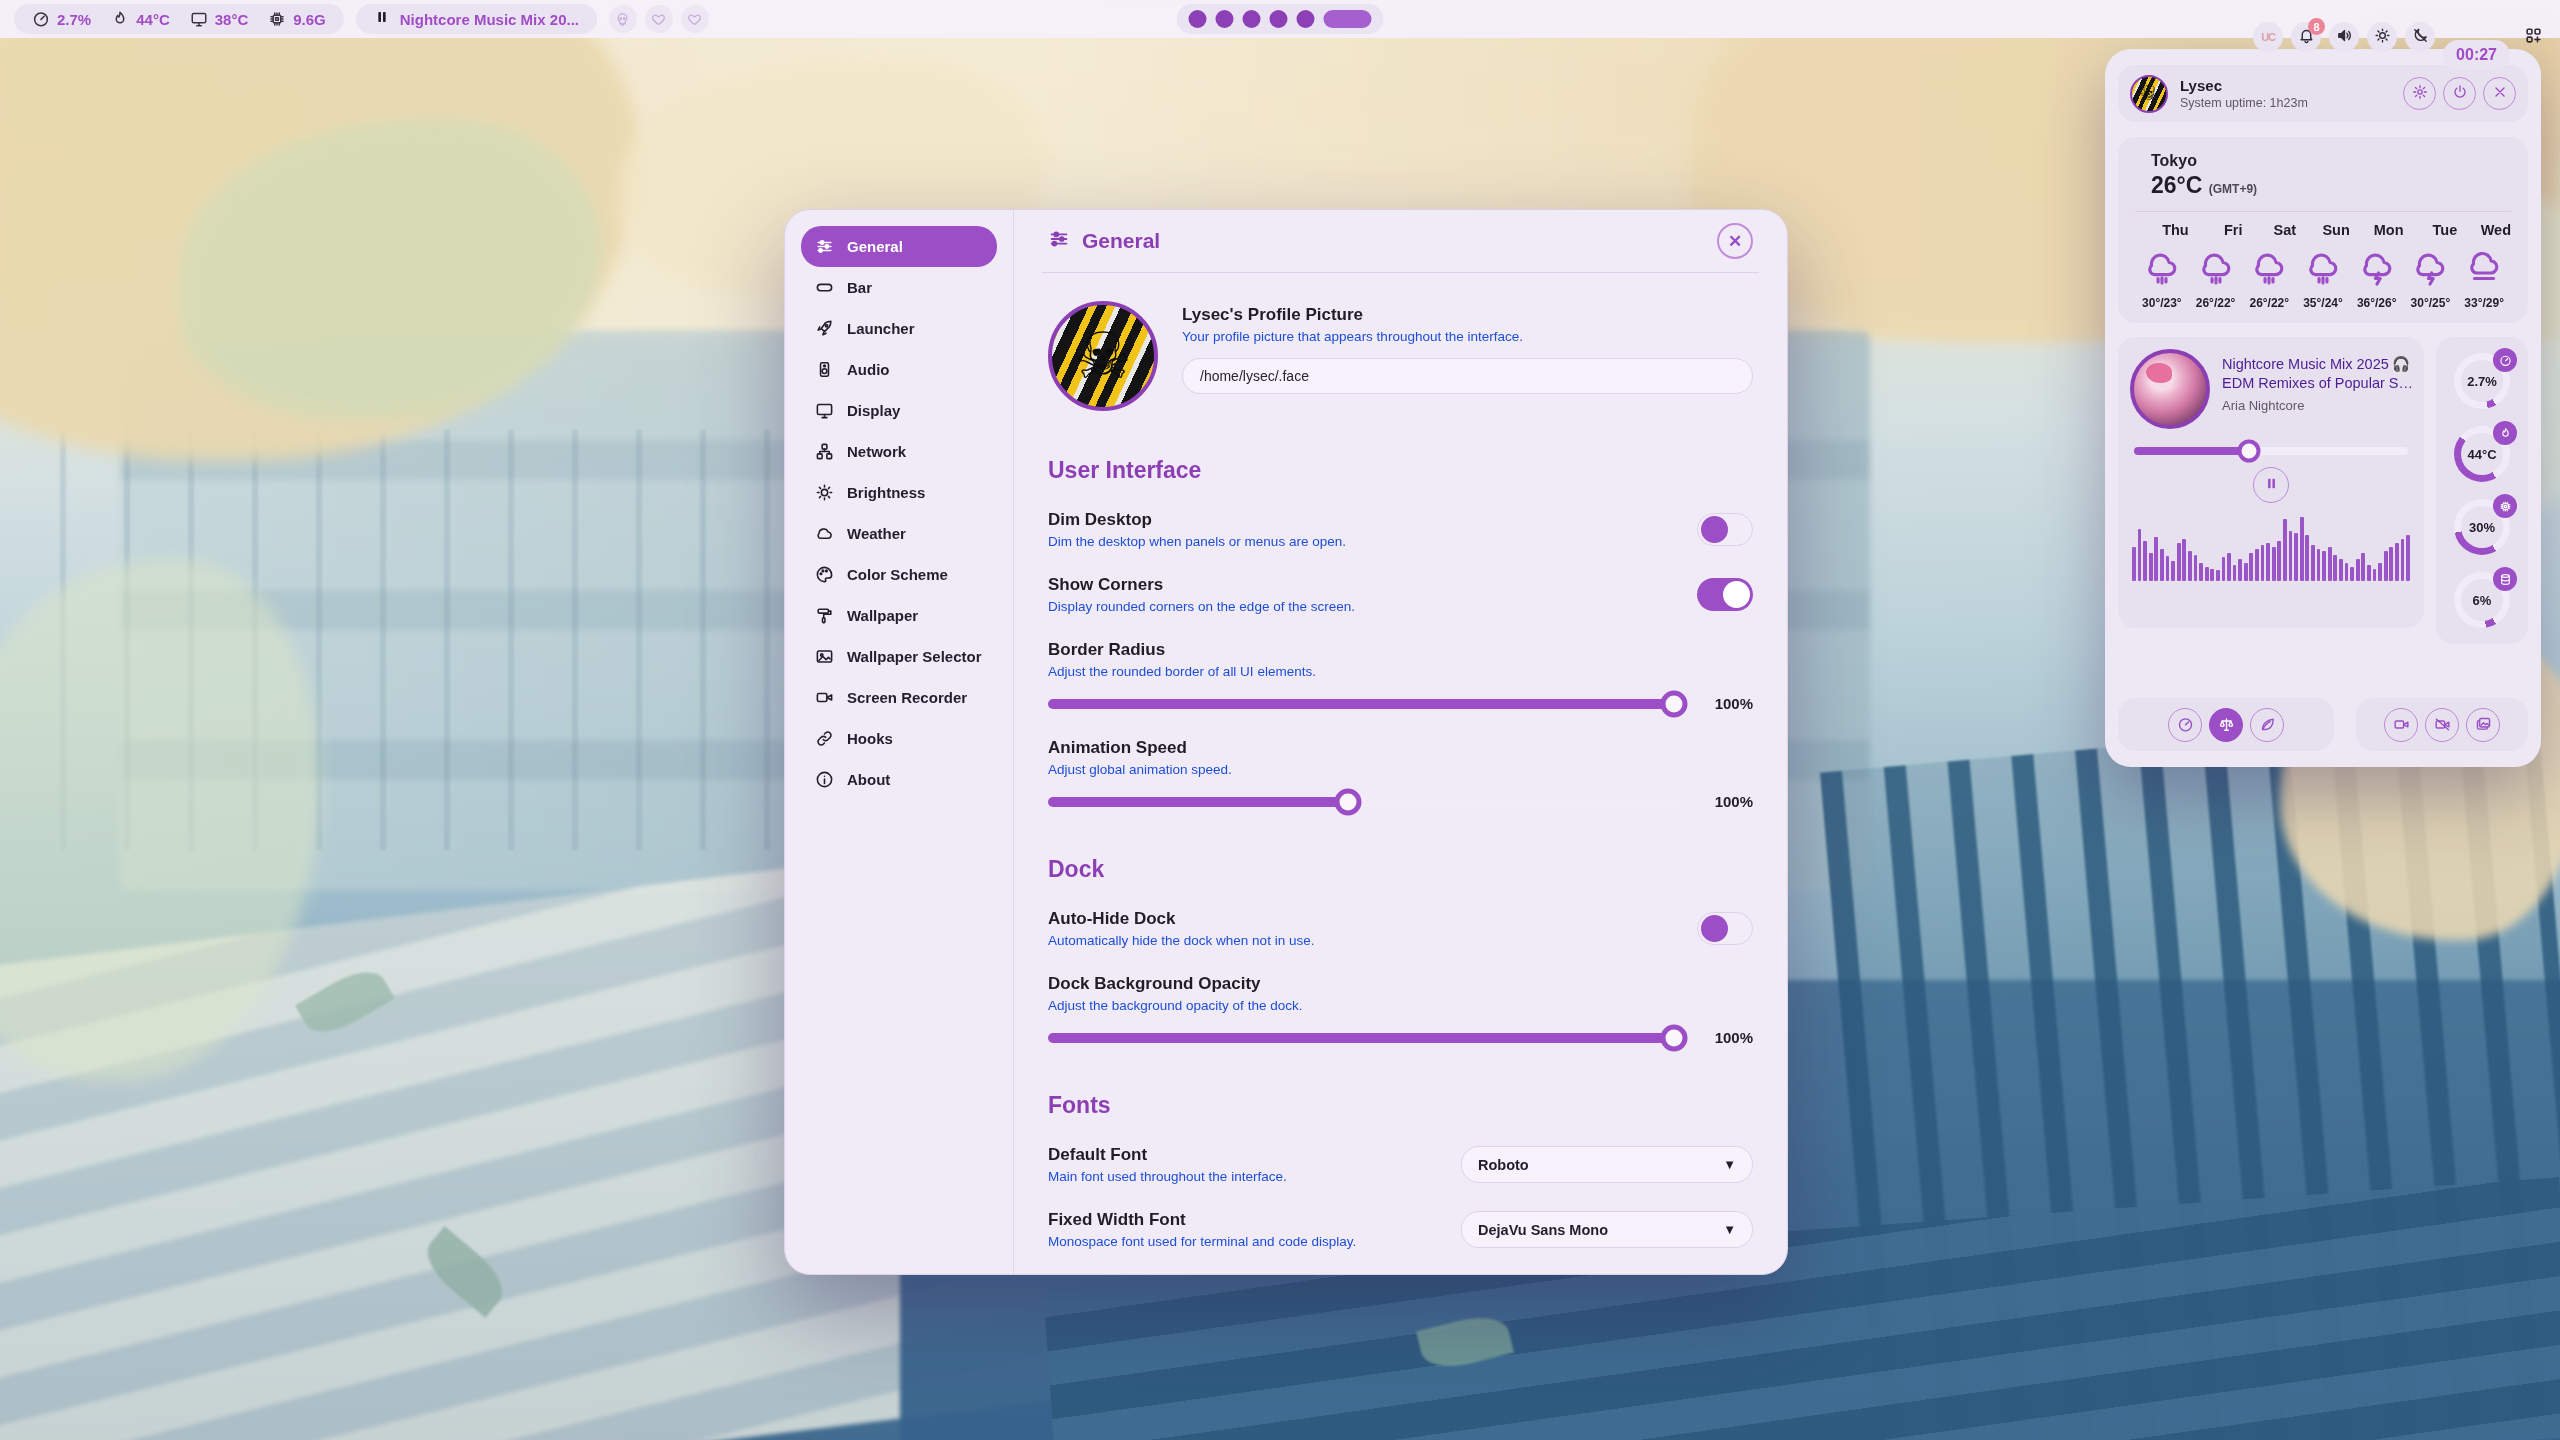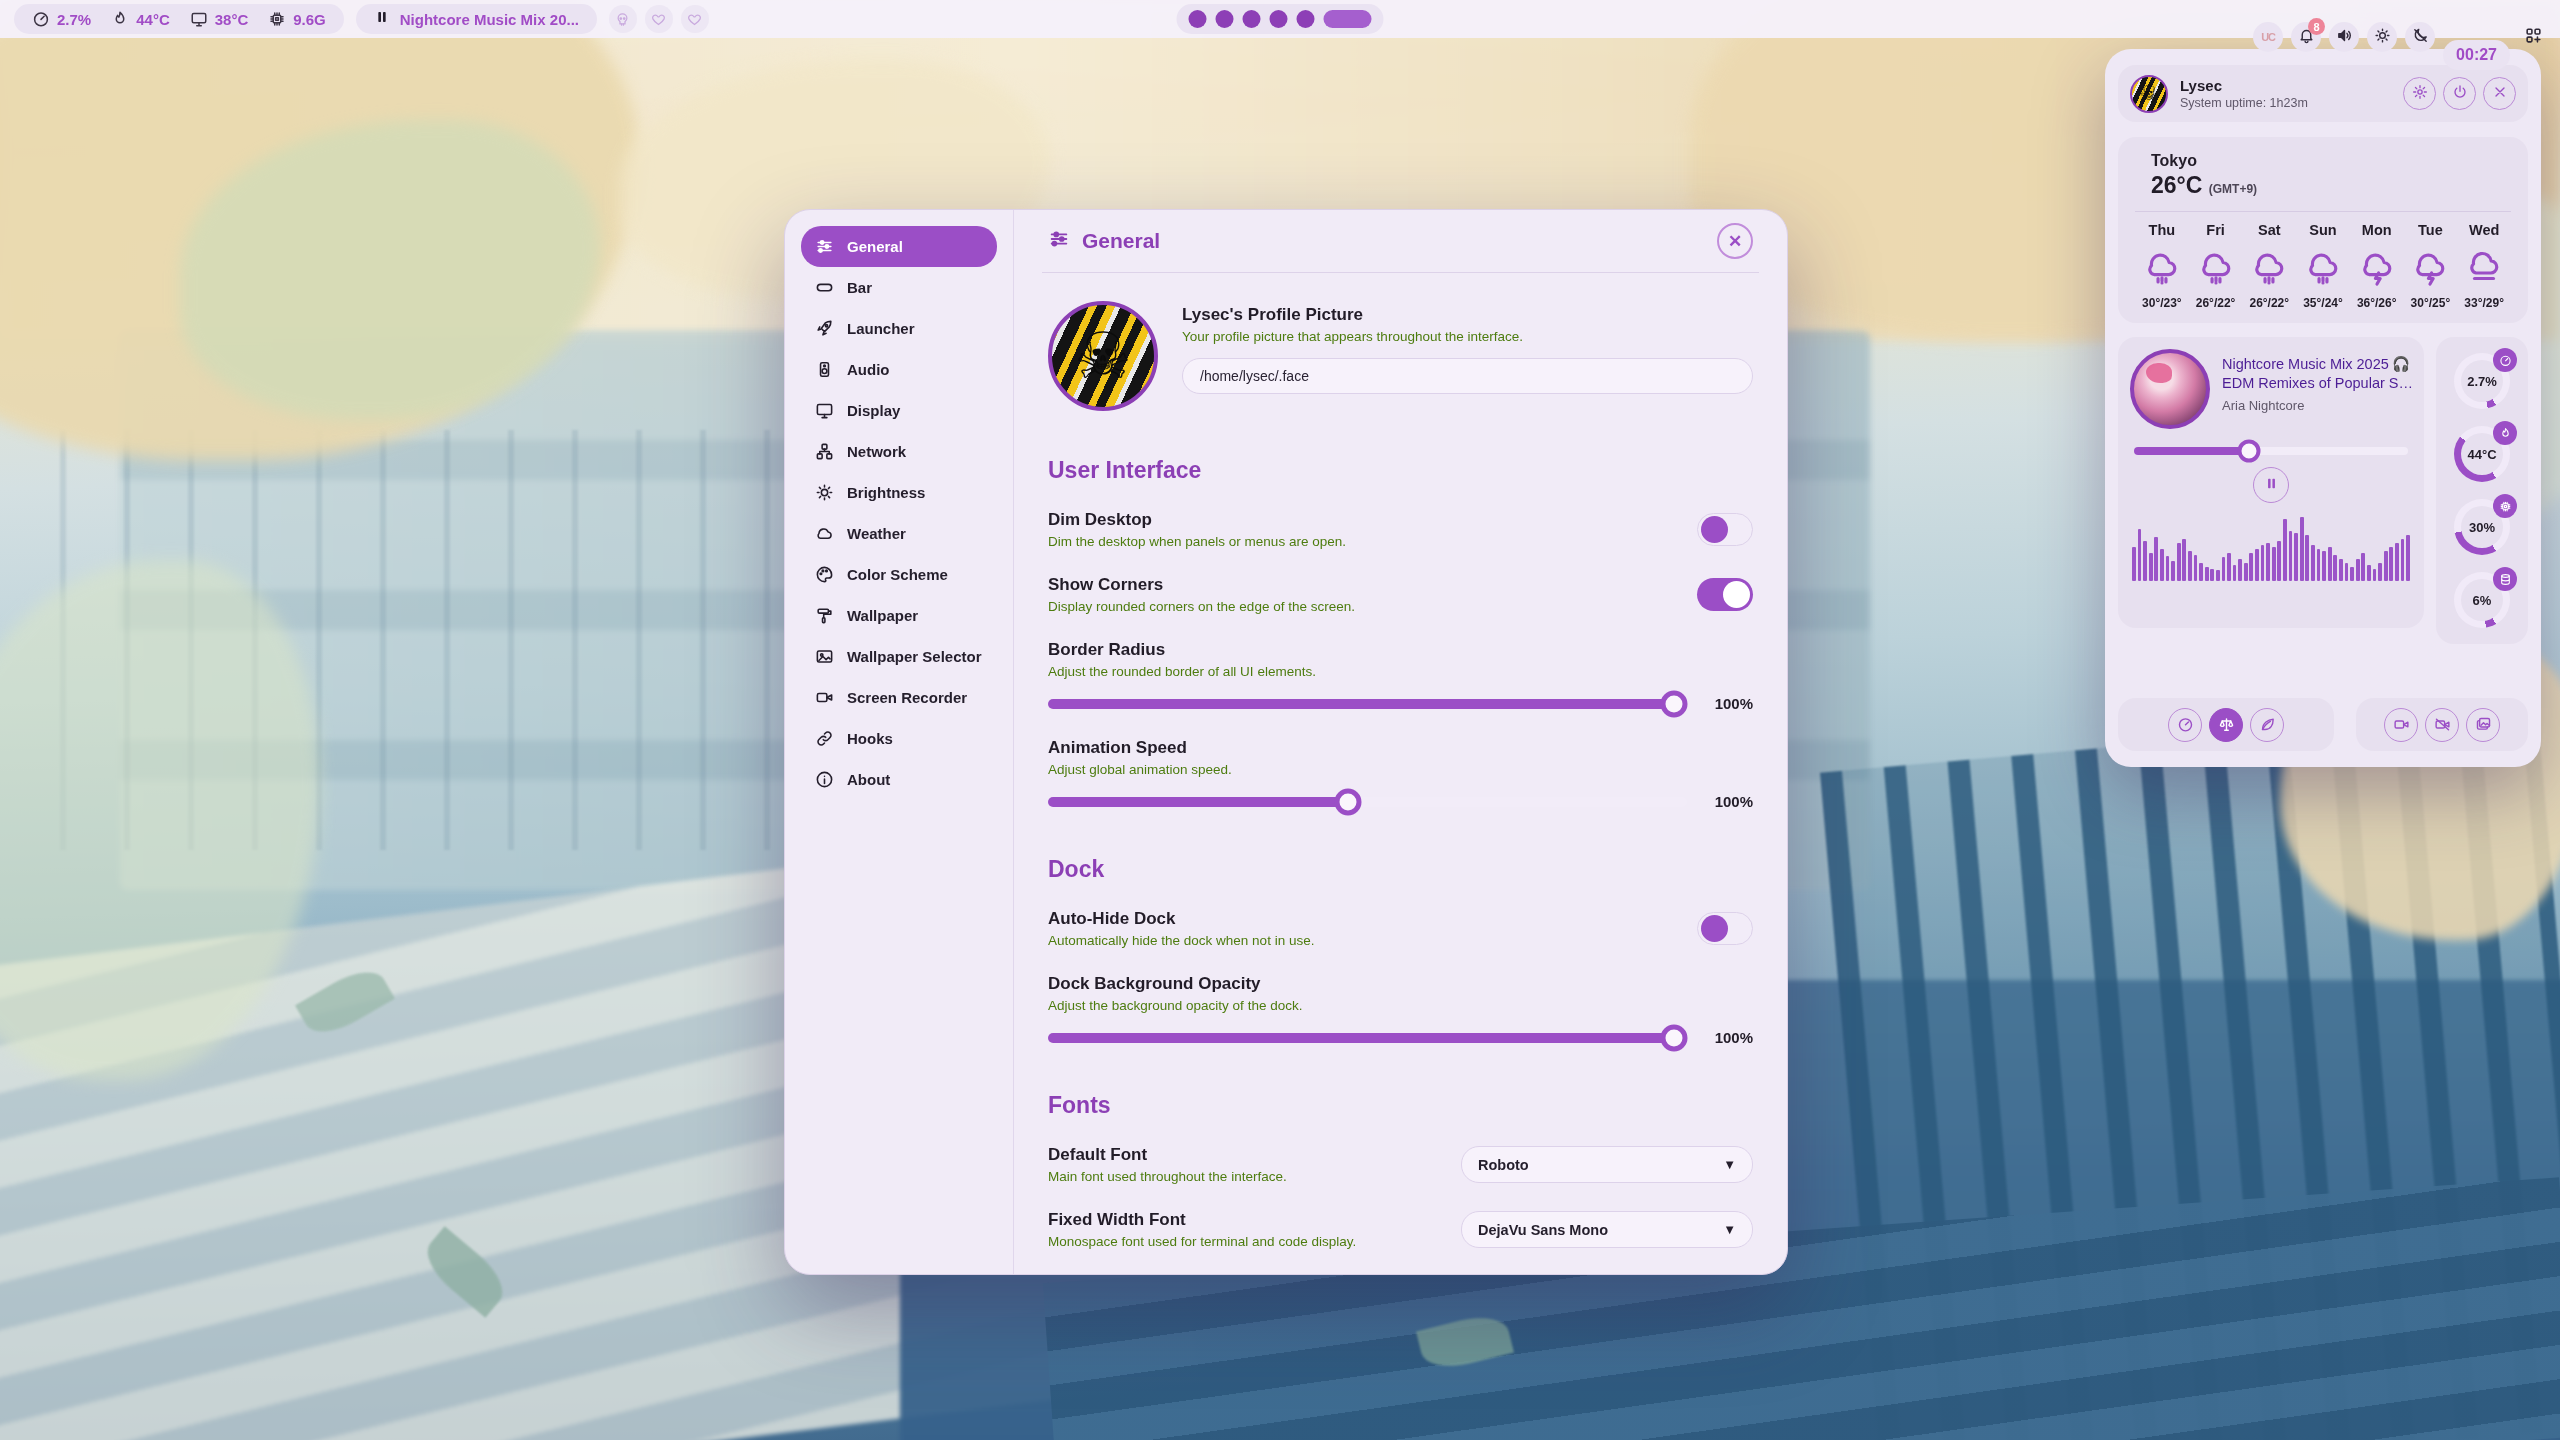--- a/index.html
+++ b/index.html
@@ -77,21 +77,21 @@
   .c-header svg { width:22px; height:22px; color:#8c3fb5; margin-right:12px; }
   .c-title { color:#8c3fb5; font-weight:bold; font-size:21px; }
   .c-close { margin-left:auto; width:36px; height:36px; border-radius:50%; border:2px solid #c18ddb; color:#9b4ec6; display:flex; align-items:center; justify-content:center; font-size:17px; font-weight:bold; cursor:pointer; background:transparent; }
   .c-div { height:1px; background:#ddd2e9; margin:0 -6px; }
   .profile { display:flex; margin-top:28px; }
   .avatar-big { width:110px; height:110px; border-radius:50%; flex-shrink:0; border:4px solid #8c3fb5; overflow:hidden; position:relative;
       background:repeating-linear-gradient(115deg,#141414 0 9px,#f2c418 9px 17px,#e9e9e9 17px 22px,#141414 22px 34px,#f2c418 34px 41px); display:flex;align-items:center;justify-content:center;}
   .avatar-big .sk { font-size:64px; color:#0b0b0b; line-height:1; }
   .profile-right { margin-left:24px; flex:1; padding-top:4px; }
   .row-label { font-weight:bold; font-size:17px; color:#221c28; }
-  .row-desc { font-size:13.5px; color:#4d7c0f; margin-top:4px; }
+  .row-desc { font-size:13.5px; color:#1d4ed8; margin-top:4px; }
   .text-input { margin-top:14px; width:100%; height:36px; border-radius:18px; border:1px solid #ddd2ea; background:#f7f2fb; padding:0 17px; font-size:14px; color:#2a2333; font-family:inherit; outline:none; }
   .sect { color:#8c3fb5; font-weight:bold; font-size:23px; margin-top:46px; }
   .setting-row { display:flex; align-items:center; margin-top:26px; }
   .setting-row .texts { flex:1; }
   .toggle { width:56px; height:33px; border-radius:17px; position:relative; cursor:pointer; flex-shrink:0; }
   .toggle.on { background:#9b4ec6; }
   .toggle.on::after { content:""; position:absolute; top:3px; right:3px; width:27px; height:27px; border-radius:50%; background:#fff; }
   .toggle.off { background:#f2ecf8; border:1px solid #ddd2ea; }
   .toggle.off::after { content:""; position:absolute; top:2px; left:3px; width:27px; height:27px; border-radius:50%; background:#9b4ec6; }
   .slider-row { margin-top:26px; }
@@ -120,21 +120,21 @@
   .ring-btn { width:33px; height:33px; border-radius:50%; border:1.6px solid #bb8ad6; display:flex; align-items:center; justify-content:center; color:#9b4ec6; cursor:pointer; background:transparent; }
   .ring-btn svg { width:16px; height:16px; }
   .weather { margin-top:15px; padding:15px 17px 13px; }
   .w-now { display:flex; align-items:center; }
   .w-now-t { margin-left:16px; }
   .w-city { font-weight:bold; font-size:16px; color:#221c28; }
   .w-temp { font-weight:bold; font-size:23px; color:#221c28; margin-top:2px; }
   .w-tz { font-size:12px; font-weight:bold; color:#4d4656; }
   .w-div { height:1px; background:#d6cbe3; margin:12px 0 10px; }
   .w-grid { display:grid; grid-template-columns:repeat(7,1fr); text-align:center; }
-  .w-day { font-weight:bold; font-size:14.5px; color:#221c28; }
+  .w-day { font-weight:bold; font-size:14.5px; color:#221c28;text-align:right; }
   .w-grid svg { width:38px; height:38px; color:#9b4ec6; margin:12px auto 8px; display:block; }
   .w-minmax { font-size:12px; font-weight:bold; color:#221c28; }
   .mid-row { display:flex; gap:12px; margin-top:14px; align-items:flex-start; }
   .music { width:306px; height:291px; padding:12px; position:relative; }
   .art { width:80px; height:80px; border-radius:50%; border:4px solid #8c3fb5; flex-shrink:0;
      background:radial-gradient(circle at 38% 35%, #f6dce6 0 18%, #ecb3cd 30%, #d37ba6 52%, #8f4b78 75%, #5d2c52 100%); position:relative; overflow:hidden;}
   .art::after{content:""; position:absolute; left:12px; top:10px; width:26px; height:20px; background:#e2568c; border-radius:50% 50% 40% 60%; opacity:.8;}
   .m-top { display:flex; }
   .m-meta { margin-left:12px; padding-top:6px; min-width:0; }
   .m-title { font-weight:normal; font-size:14.5px; color:#4c1d95; line-height:1.3; white-space:nowrap; }

